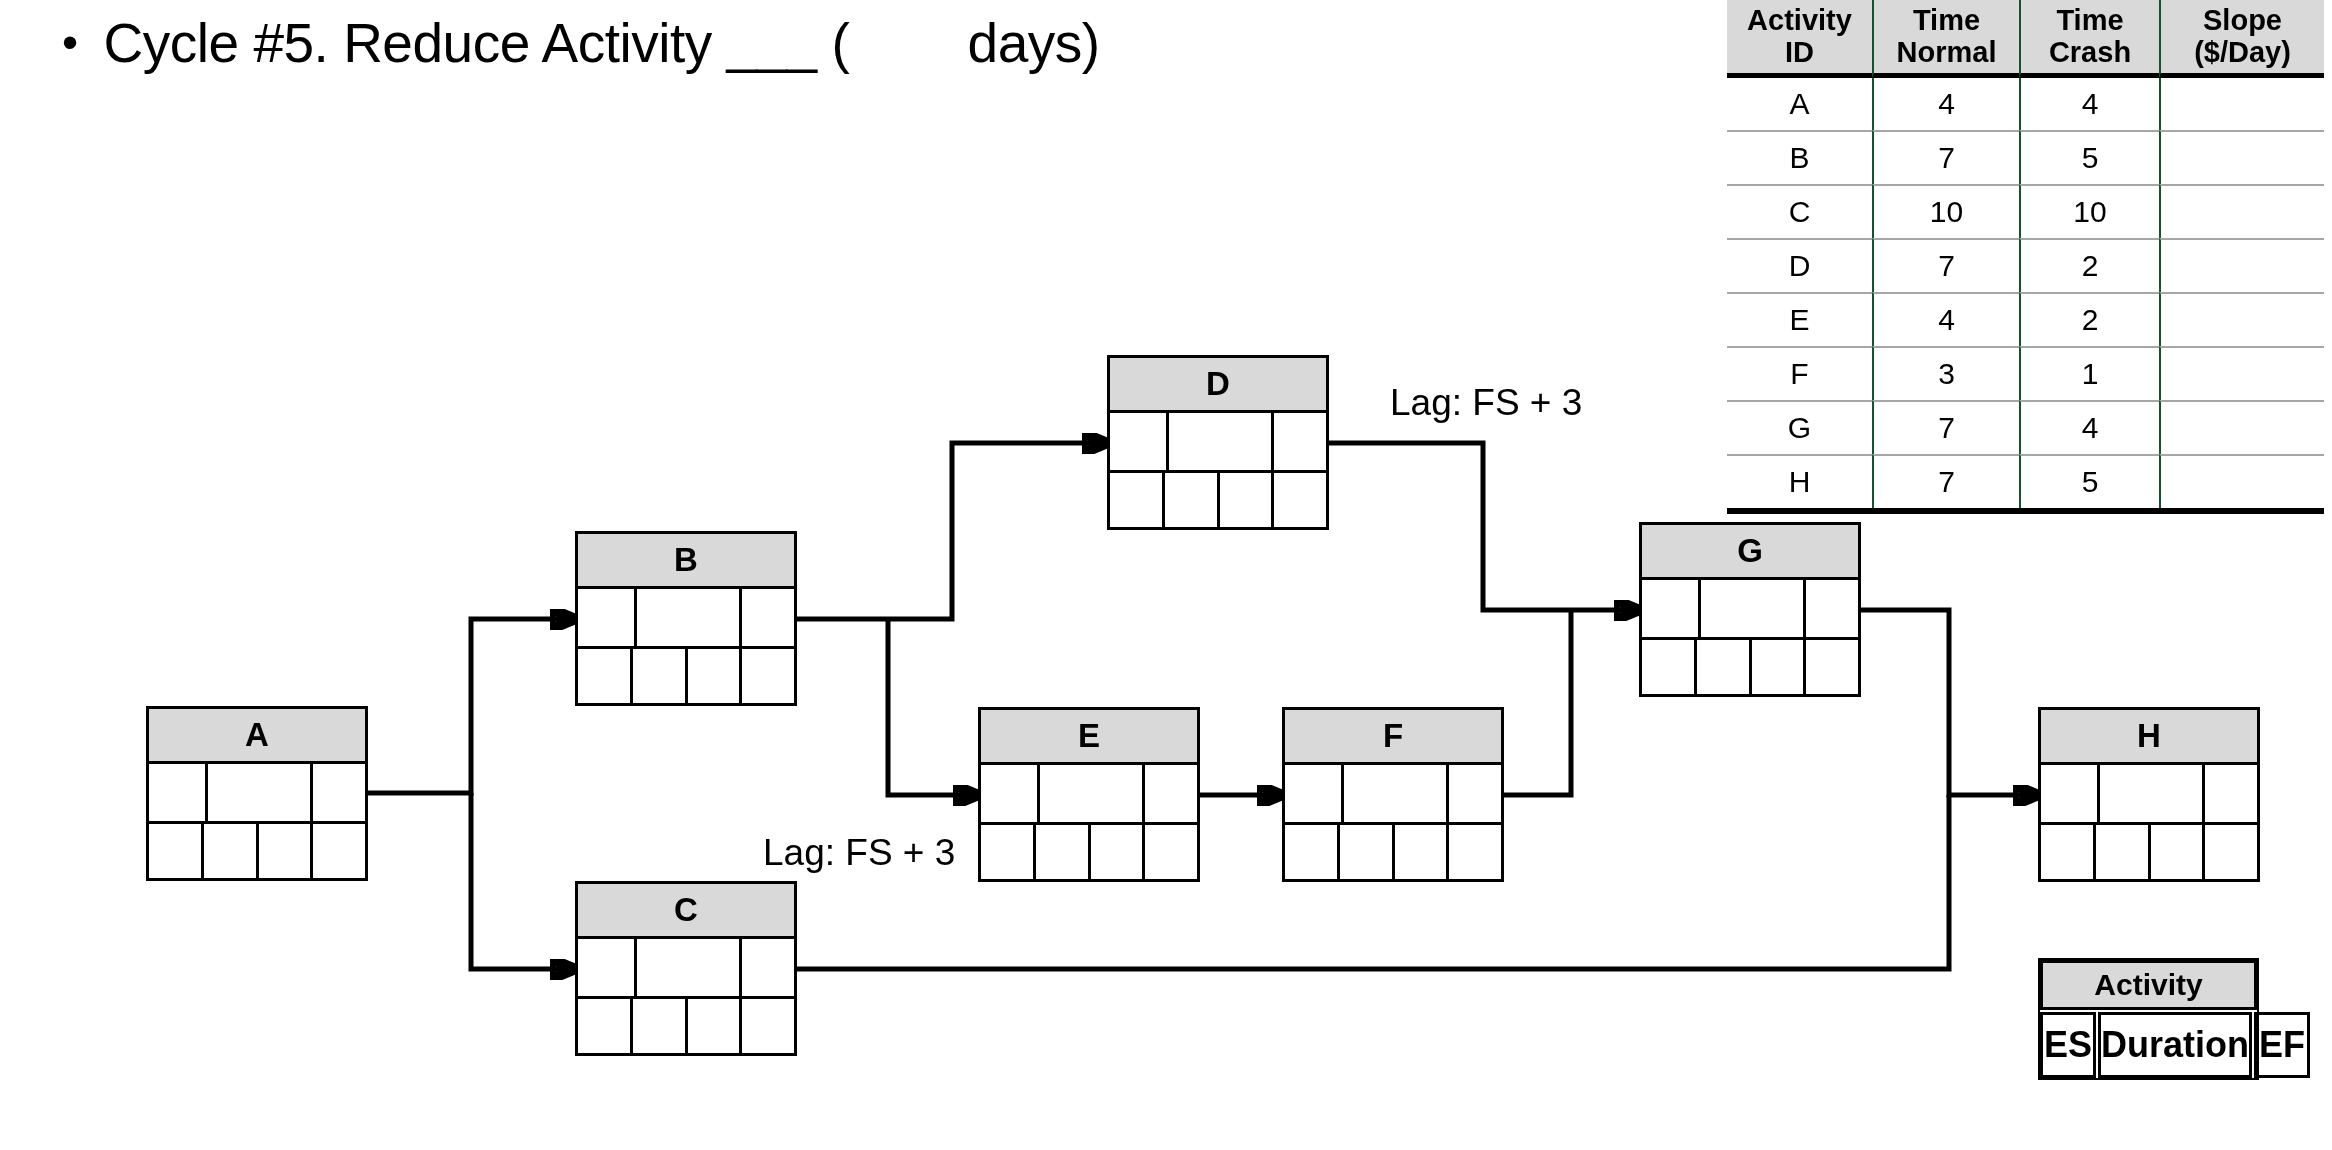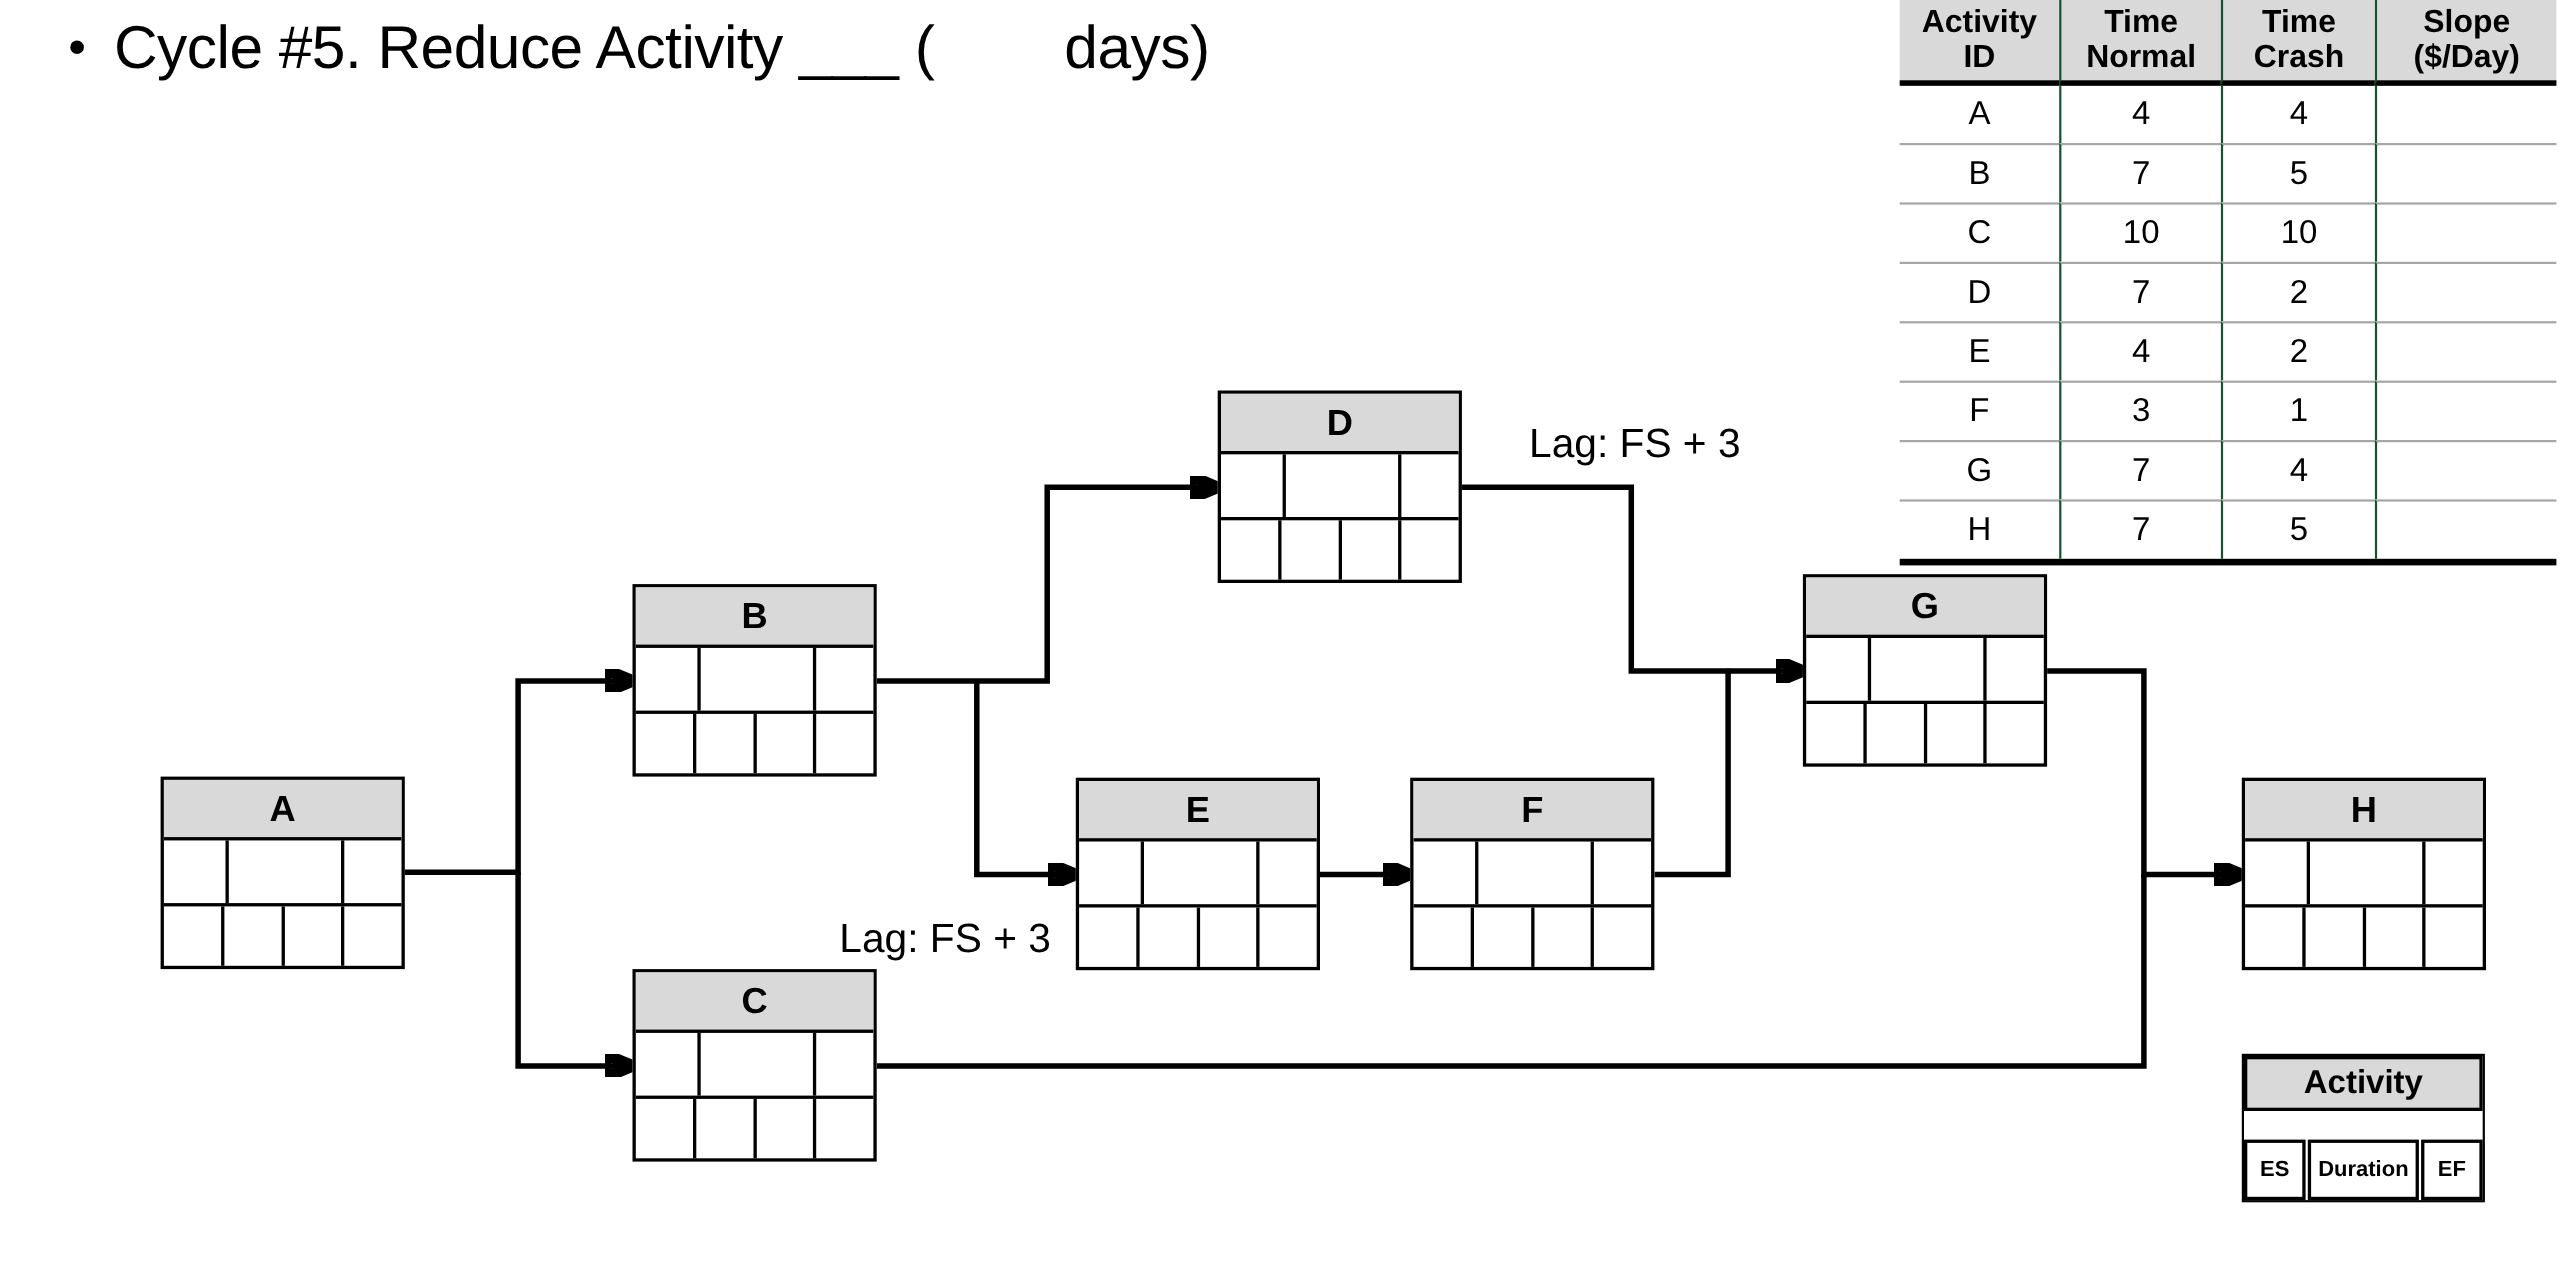--- a/index.html
+++ b/index.html
@@ -58,23 +58,23 @@
     border:2px solid #000;background:#fff;
     display:flex;flex-direction:column;gap:2px;
   }
   .legend .lg-header{
     border:3px solid #000;background:#d9d9d9;height:50px;box-sizing:border-box;
     display:flex;align-items:center;justify-content:center;
     font-weight:bold;font-size:30px;
   }
   .legend .lg-row{display:flex;gap:2px;}
   .legend .lg-row > div{
-    border:3px solid #000;height:55px;box-sizing:border-box;
+    border:3px solid #000;height:66px;box-sizing:border-box;
     display:flex;align-items:center;justify-content:center;
-    font-weight:bold;font-size:20px;margin-top:24px;
+    font-weight:bold;font-size:36px;
   }
   .legend .lg-es,.legend .lg-ef{width:56px;flex:0 0 56px;}
   .legend .lg-dur{flex:1;font-weight:normal;font-size:24px;}
   .legend .lg-row2 > div{flex:1;}
 </style>
 </head>
 <body>
 
 <svg class="edges" width="2332" height="1150" viewBox="0 0 2332 1150">
   <defs>

